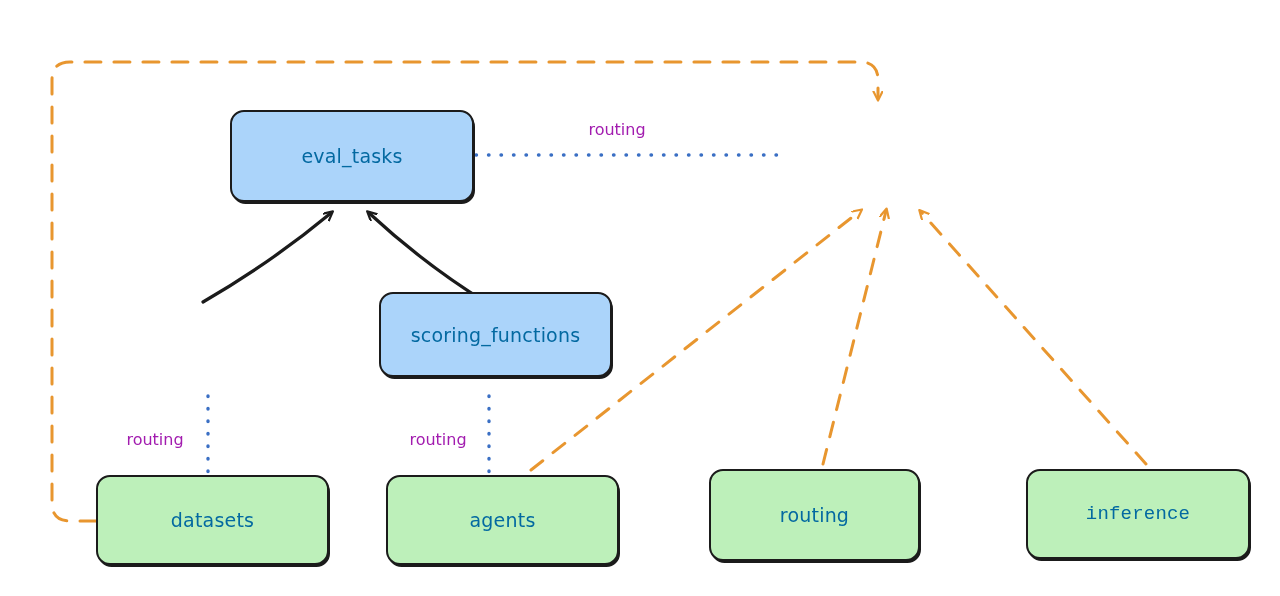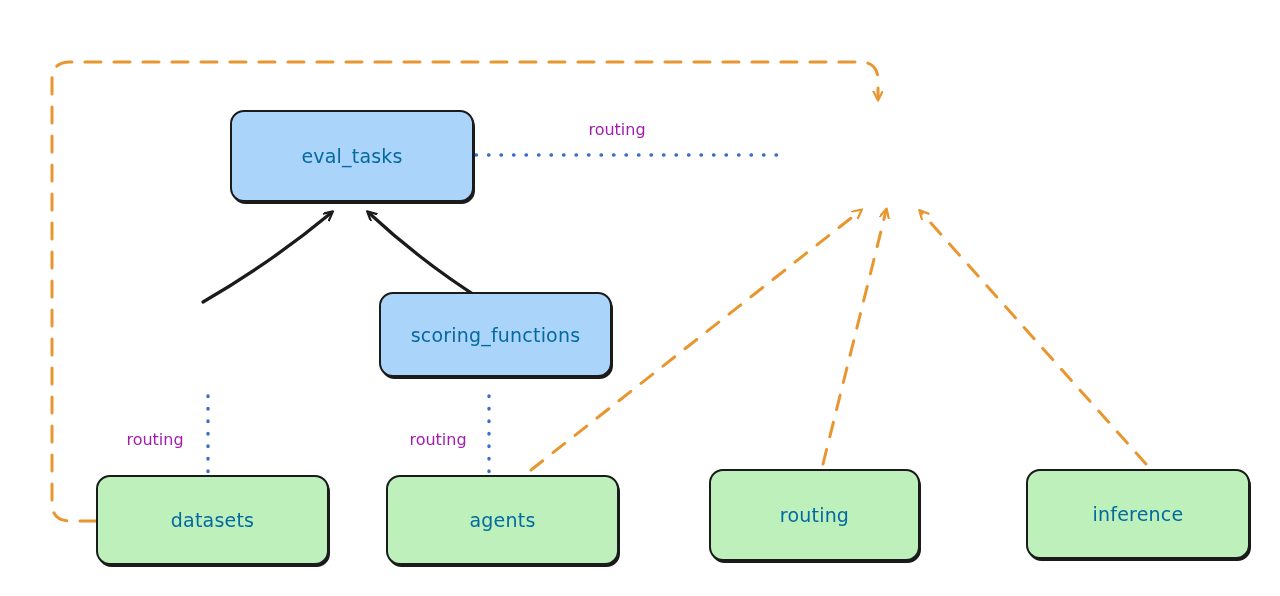--- a/index.html
+++ b/index.html
@@ -134,21 +134,21 @@
     </div>
 
     <div class="node green" style="left:386px; top:475px; width:233px; height:90px;">
       <span class="node-label">agents</span>
     </div>
 
     <div class="node green" style="left:709px; top:469px; width:211px; height:92px;">
       <span class="node-label">routing</span>
     </div>
 
-    <div class="node green" style="left:1026px; top:469px; width:224px; height:90px;">
+    <div class="node green" style="left:1026px; top:469px; width:224px; height:90px;font-family:Liberation Mono, monospace;">
       <span class="node-label">inference</span>
     </div>
 
     <div class="edge-label" style="left:617px; top:129px;">routing</div>
 
     <div class="edge-label" style="left:155px; top:439px;">routing</div>
 
     <div class="edge-label" style="left:438px; top:439px;">routing</div>
 
   </div>

